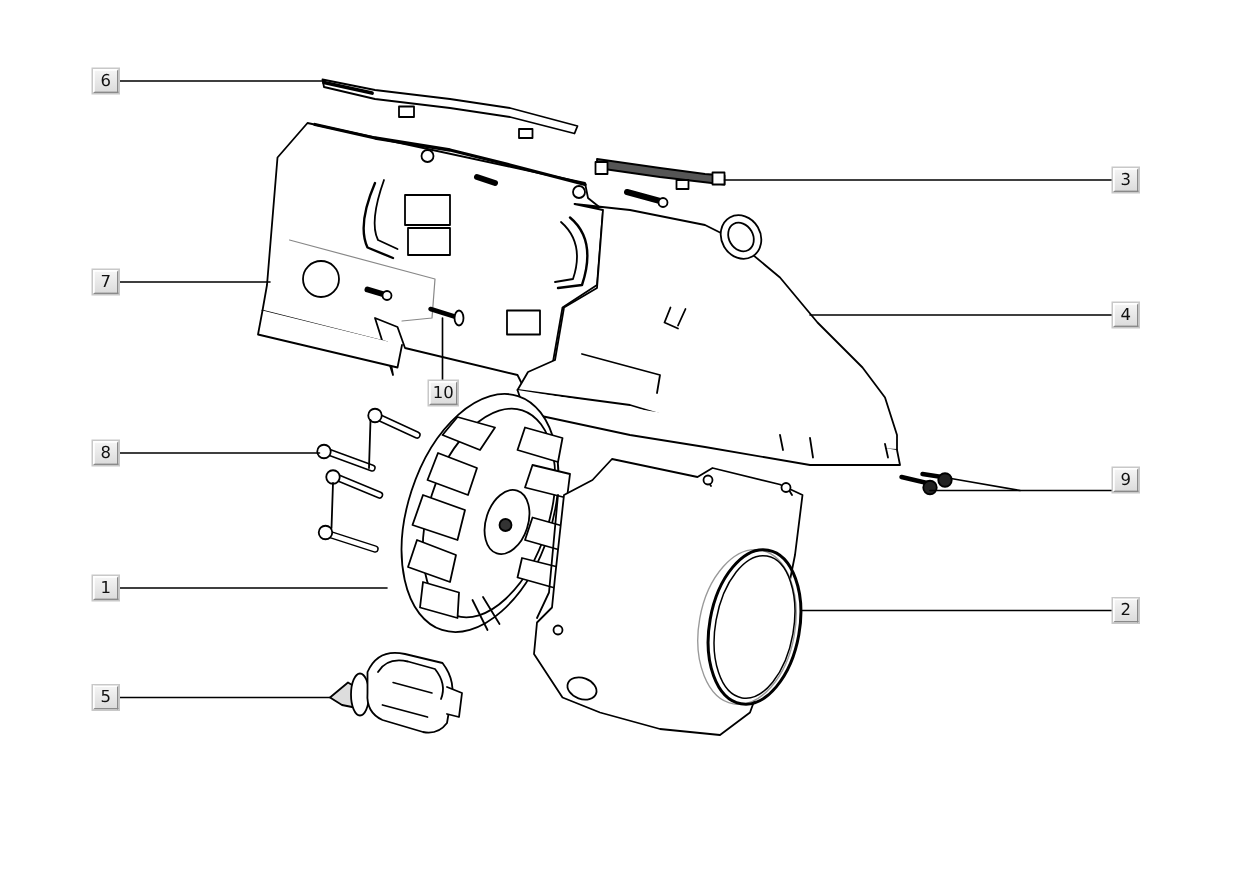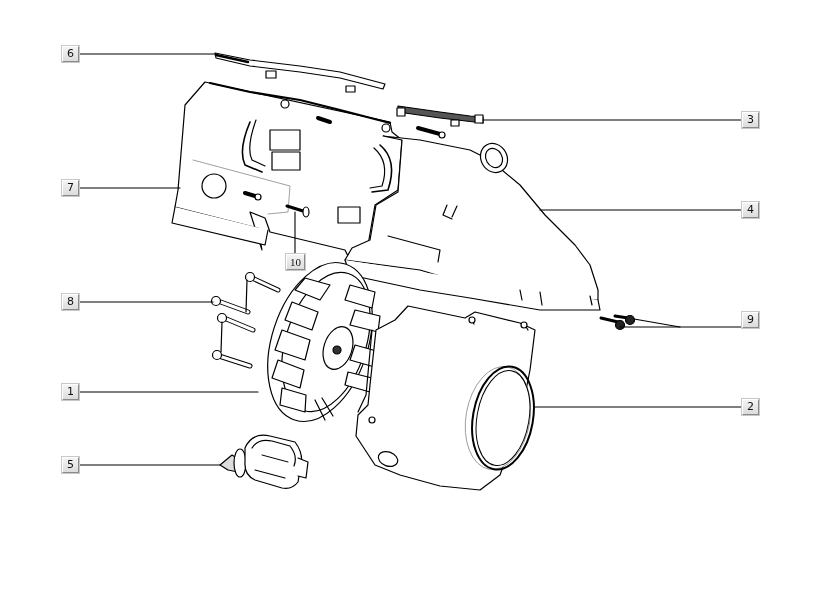--- a/index.html
+++ b/index.html
@@ -11,21 +11,21 @@
     box-sizing: border-box;
     background: linear-gradient(#f4f4f4, #dcdcdc);
     border-top: 1px solid #ffffff;
     border-left: 1px solid #ffffff;
     border-right: 1px solid #8a8a8a;
     border-bottom: 1px solid #8a8a8a;
     box-shadow: 0 0 0 1px #c8c8c8;
     font-size: 11px; line-height: 14px; text-align: center; color: #111;
     cursor: pointer;
   }
-  .callout.wide { width: 19px; font-family: Liberation Serif, serif; }
+  .callout.wide { width: 19px; }
 </style>
 </head>
 <body>
 
 <svg id="diagram" width="837" height="589" viewBox="0 0 837 589" xmlns="http://www.w3.org/2000/svg" fill="none" stroke="#000" stroke-linecap="round" stroke-linejoin="round">
 
   <g stroke-width="1.2">
     <path d="M215 53 L250 60 L300 66 L340 72 L385 84 L383 89 L340 78 L300 72 L250 66 L216 58 Z" fill="#fff"></path>
     <path d="M216 55 L248 62" stroke-width="2.5"></path>
     <rect x="266" y="71" width="10" height="7" fill="#fff"></rect>

